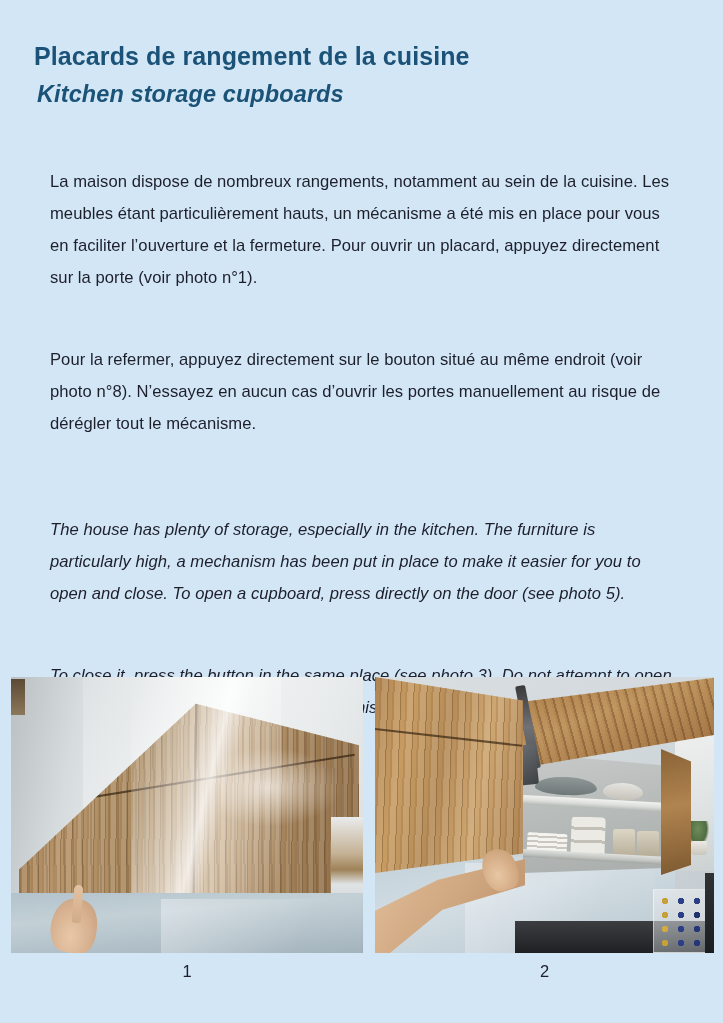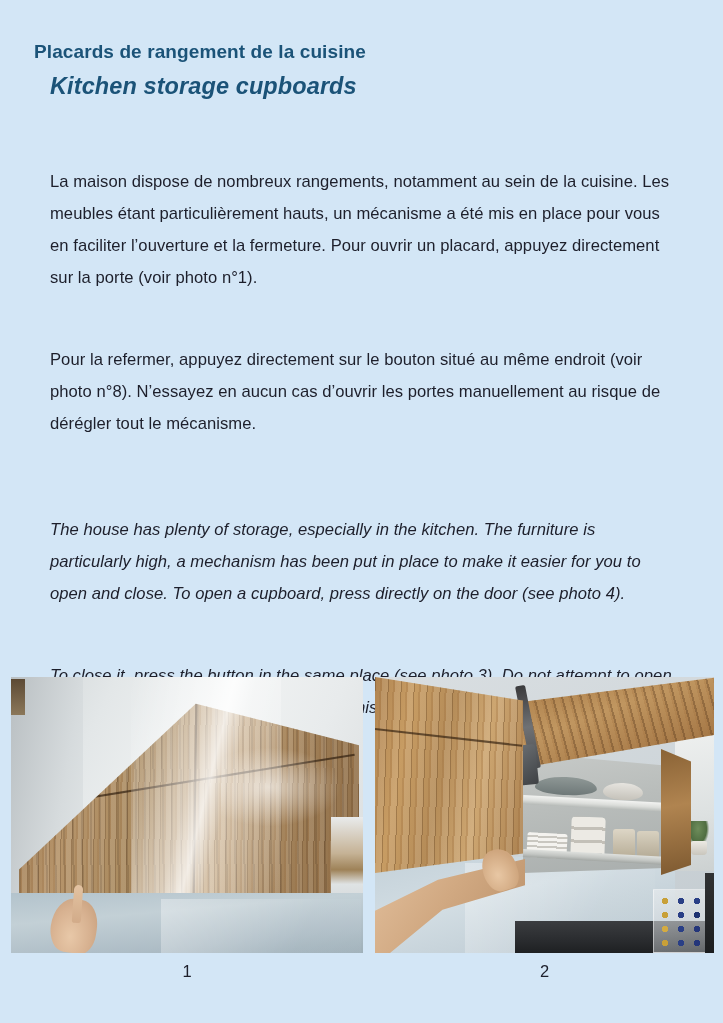--- a/index.html
+++ b/index.html
@@ -23,36 +23,36 @@
   }
 
   
   .heading-block {
     position: absolute;
     left: 34px;
     top: 40px;
     width: 660px;
   }
   .title {
-    font-size: 19px;
+    font-size: 25px;
     font-weight: bold;
     color: #1b5378;
     letter-spacing: 0.1px;
     line-height: 1.28;
     margin: 0;
     white-space: nowrap;
   }
   .subtitle {
     font-size: 23.5px;
     font-weight: bold;
     font-style: italic;
     color: #1b5378;
     letter-spacing: 0.1px;
     line-height: 1.3;
-    margin: 7px 0 0 16px;
+    margin: 7px 0 0 3px;
     white-space: nowrap;
   }
 
   
   .body-block {
     position: absolute;
     left: 34px;
     top: 150px;
     width: 660px;
   }
@@ -380,21 +380,21 @@
   <div class="heading-block">
     <h1 class="title">Placards de rangement de la cuisine</h1>
     <h2 class="subtitle">Kitchen storage cupboards</h2>
   </div>
 
   <div class="body-block">
     <p class="para fr">La maison dispose de nombreux rangements, notamment au sein de la cuisine. Les meubles étant particulièrement hauts, un mécanisme a été mis en place pour vous en faciliter l’ouverture et la fermeture. Pour ouvrir un placard, appuyez directement sur la porte (voir photo n°1).</p>
     <div class="gap-para"></div>
     <p class="para fr">Pour la refermer, appuyez directement sur le bouton situé au même endroit (voir photo n°8). N’essayez en aucun cas d’ouvrir les portes manuellement au risque de dérégler tout le mécanisme.</p>
     <div class="gap-lang"></div>
-    <p class="para en">The house has plenty of storage, especially in the kitchen. The furniture is particularly high, a mechanism has been put in place to make it easier for you to open and close. To open a cupboard, press directly on the door (see photo 4).</p>
+    <p class="para en">The house has plenty of storage, especially in the kitchen. The furniture is particularly high, a mechanism has been put in place to make it easier for you to open and close. To open a cupboard, press directly on the door (see photo 5).</p>
     <div class="gap-para"></div>
     <p class="para en">To close it, press the button in the same place (see photo 3). Do not attempt to open the doors manually, as this may cause a misadjustment of the entire mechanism.</p>
   </div>
 
   <div class="photos">
 
     <div class="photo photo-1">
       <div class="ph-layer p1-wall"></div>
       <div class="ph-layer p1-leftwall"></div>
       <div class="ph-layer p1-darkslot"></div>

